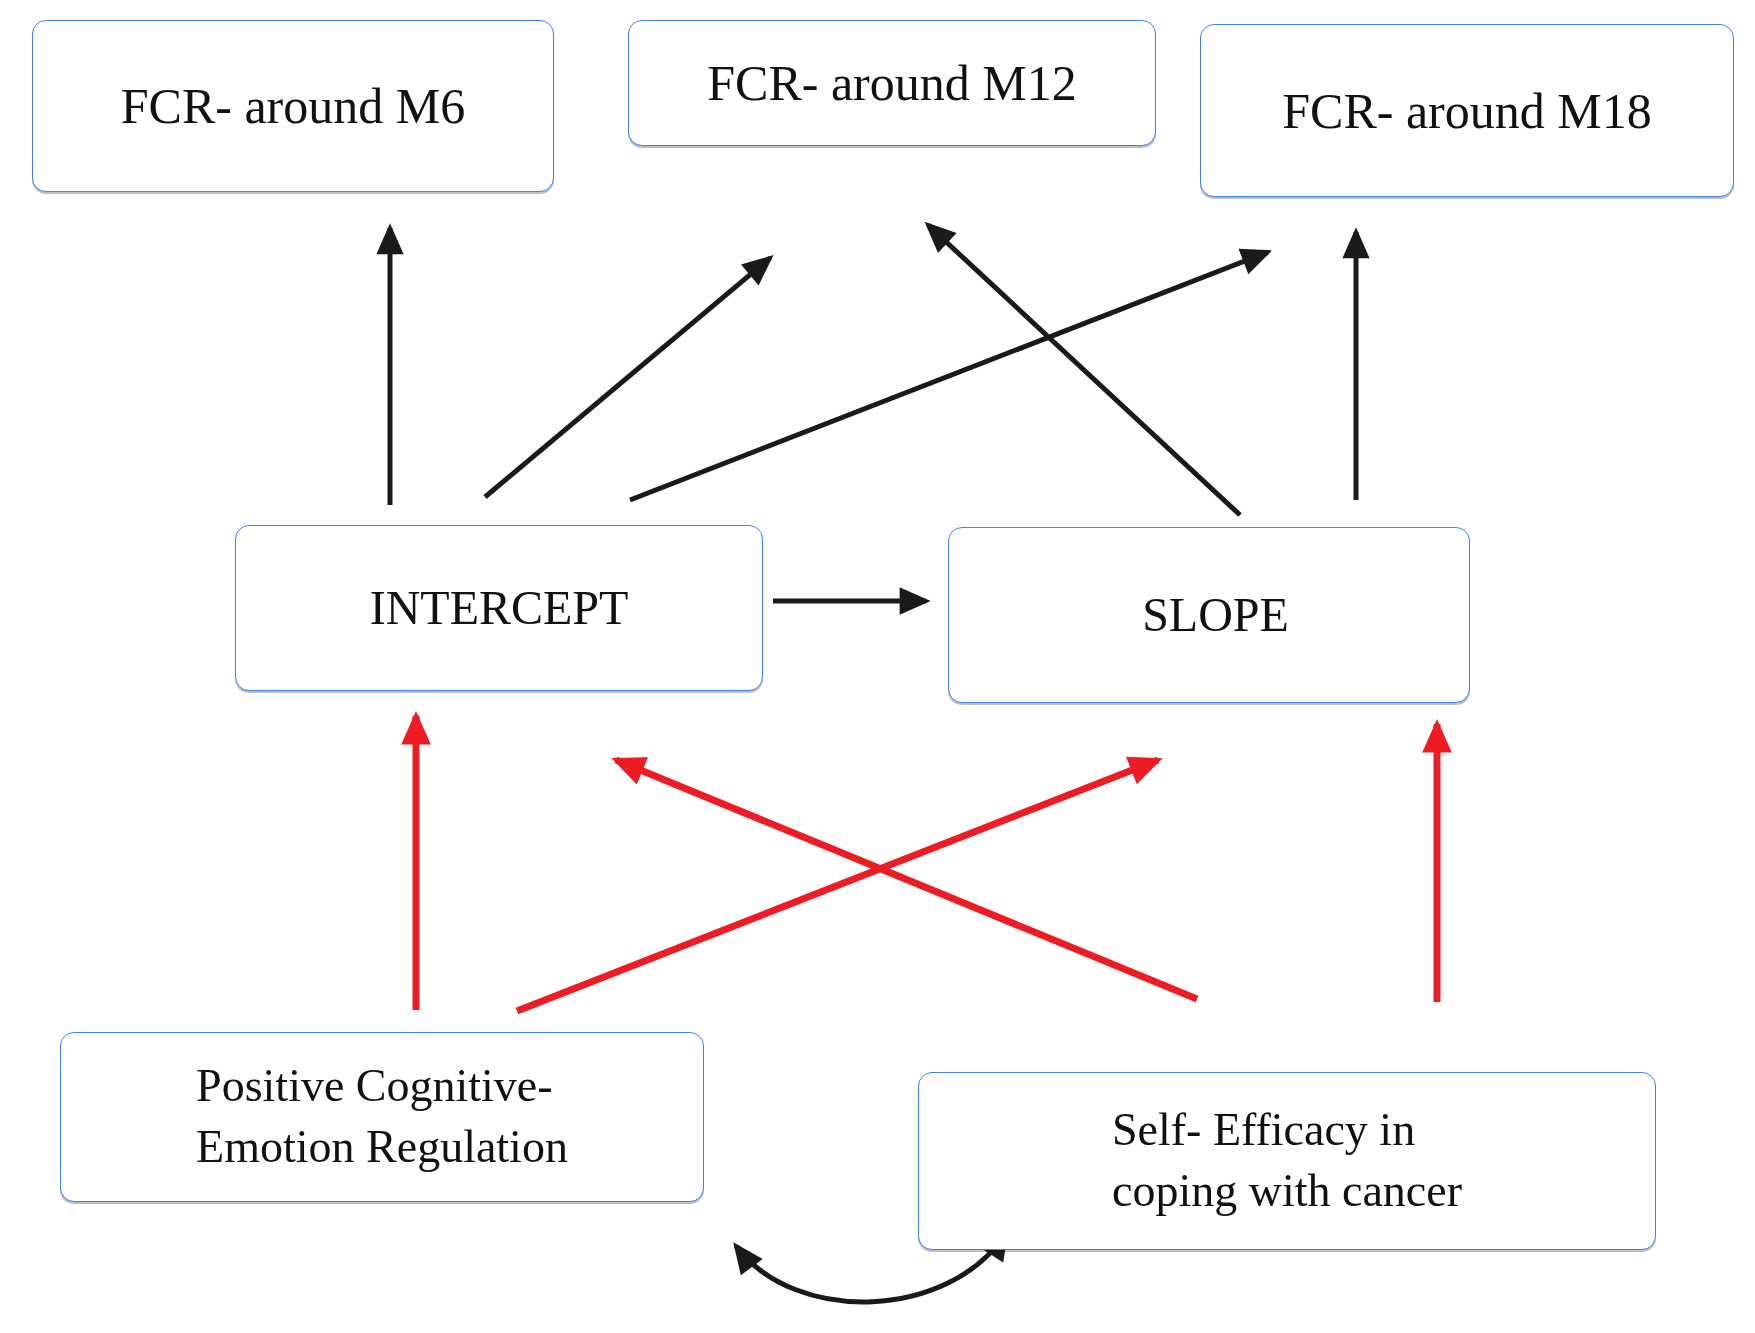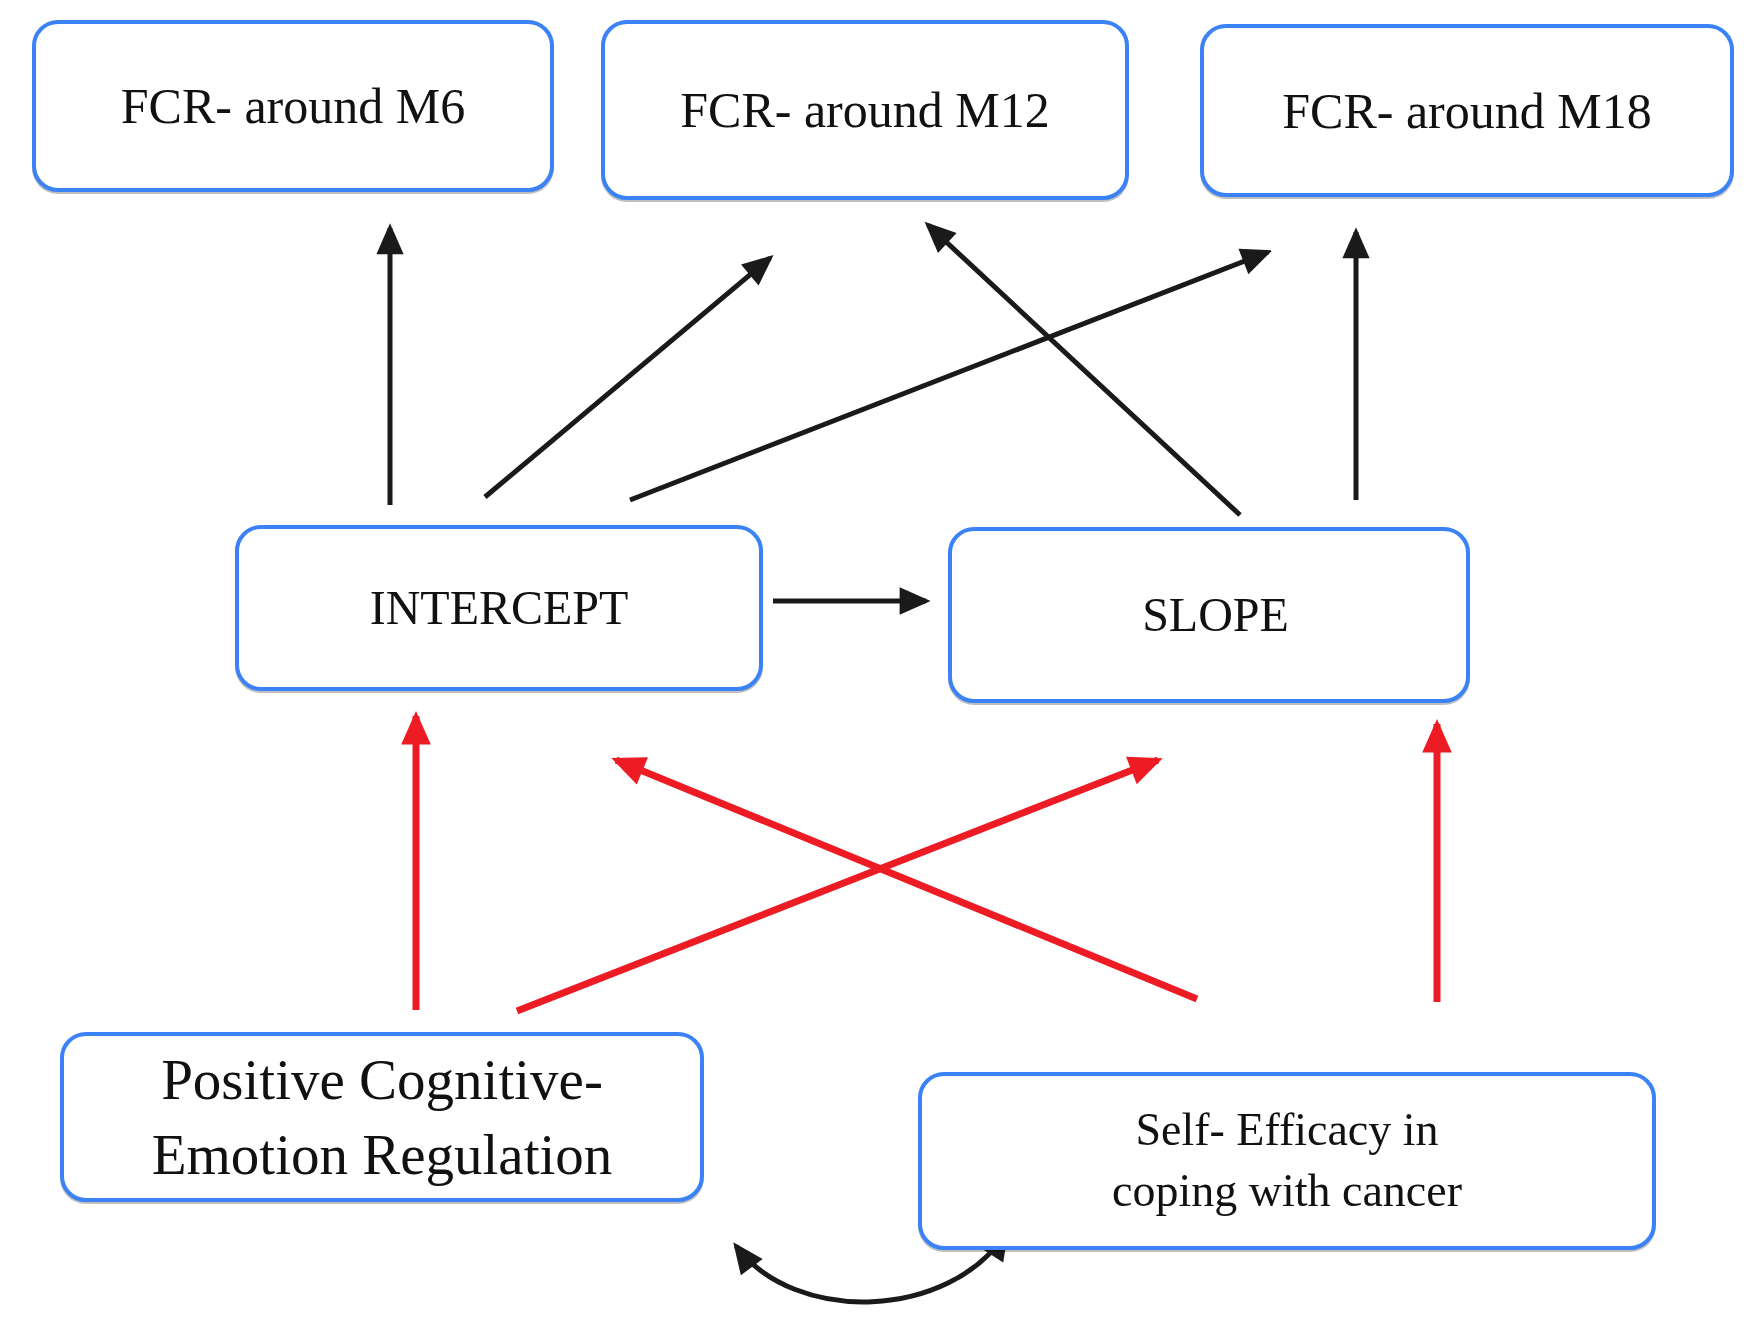--- a/index.html
+++ b/index.html
@@ -8,24 +8,24 @@
     width:1755px;height:1333px;
     background:#ffffff;
     font-family:"Liberation Serif", "DejaVu Serif", serif;
     overflow:hidden;
   }
   #arrow-svg{position:absolute;left:0;top:0;width:1755px;height:1333px;pointer-events:none;}
   .node{
     position:absolute;
     box-sizing:border-box;
     background:#ffffff;
-    border:4px solid #3b82f6;
-    border-radius:26px;
+    border:1px solid #3b82f6;
+    border-radius:14px;
     display:flex;align-items:center;justify-content:center;
-    text-align:center;
+    text-align:left;
     color:#111111;
     box-shadow:0 2px 0 rgba(0,0,0,0.25);
   }
   .node .lbl{white-space:pre-line;line-height:1.32;display:block;padding:0 10px;}
 </style>
 </head>
 <body>
 
 <div class="canvas">
 
@@ -49,33 +49,33 @@
         <line x1="1437" y1="1002" x2="1437" y2="724" stroke="#ed1c24" stroke-width="7" marker-end="url(#head-red)"></line>
         <line x1="517" y1="1011" x2="1158" y2="760" stroke="#ed1c24" stroke-width="7" marker-end="url(#head-red)"></line>
         <line x1="1197" y1="999" x2="616" y2="760" stroke="#ed1c24" stroke-width="7" marker-end="url(#head-red)"></line>
         <path d="M 736 1246 C 795 1325, 950 1320, 1006 1233" fill="none" stroke="#1a1a1a" stroke-width="5" marker-start="url(#head-black)" marker-end="url(#head-black)"></path>
       </g>
   </svg>
 
   <div class="node" style="left: 32px; top: 20px; width: 522px; height: 172px; font-size: 50px;">
     <span class="lbl">FCR- around M6</span>
   </div>
-  <div class="node" style="left: 601px; top: 20px; width: 528px; height: 180px; font-size: 50px;">
+  <div class="node" style="left: 628px; top: 20px; width: 528px; height: 126px; font-size: 50px;">
     <span class="lbl">FCR- around M12</span>
   </div>
   <div class="node" style="left: 1200px; top: 24px; width: 534px; height: 173px; font-size: 50px;">
     <span class="lbl">FCR- around M18</span>
   </div>
   <div class="node" style="left: 235px; top: 525px; width: 528px; height: 166px; font-size: 48px;">
     <span class="lbl">INTERCEPT</span>
   </div>
   <div class="node" style="left: 948px; top: 527px; width: 522px; height: 176px; font-size: 48px; padding-left: 13px;">
     <span class="lbl">SLOPE</span>
   </div>
-  <div class="node" style="left: 60px; top: 1032px; width: 644px; height: 170px; font-size: 57px;">
+  <div class="node" style="left: 60px; top: 1032px; width: 644px; height: 170px; font-size: 46px;">
     <span class="lbl">Positive Cognitive-
 Emotion Regulation</span>
   </div>
   <div class="node" style="left: 918px; top: 1025px; width: 738px; height: 178px; font-size: 46px; margin-top: 47px;">
     <span class="lbl">Self- Efficacy in
 coping with cancer</span>
   </div>
 
 </div>
 

